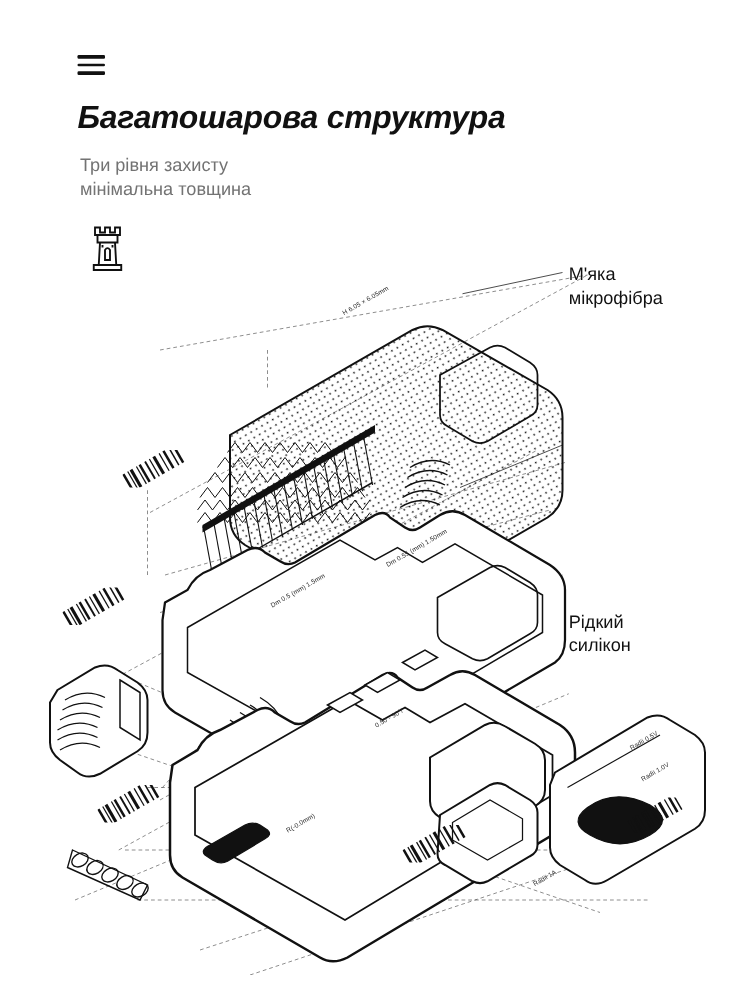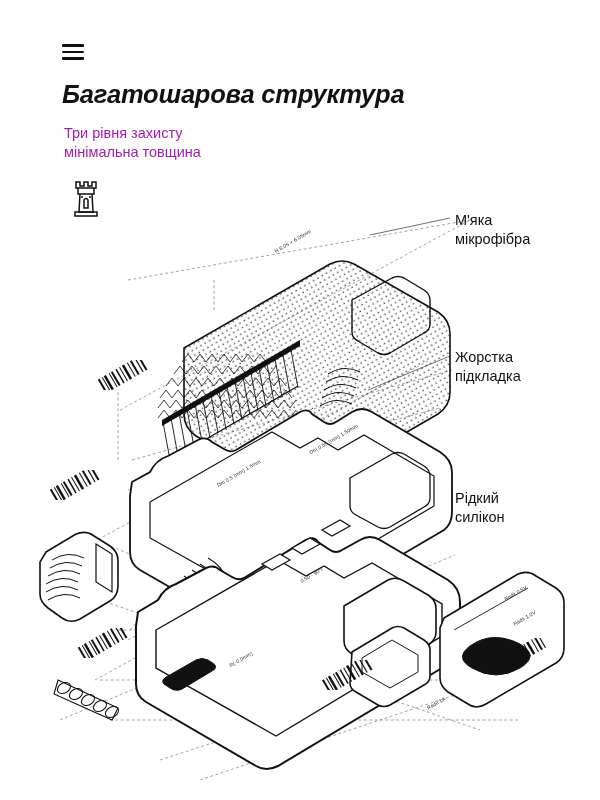--- a/index.html
+++ b/index.html
@@ -42,21 +42,21 @@
     letter-spacing: -0.2px;
     color: #111;
     white-space: nowrap;
     text-align: right;
   }
   .subtitle {
     position: absolute;
     left: 64px; top: 124px;
     font-size: 14.5px;
     line-height: 19px;
-    color: #a21caf;
+    color: #737373;
     white-space: pre-line;
   }
 
   
   .label {
     position: absolute;
     font-size: 14.5px;
     line-height: 19px;
     color: #111;
     white-space: pre-line;
@@ -93,22 +93,20 @@
     <span></span>
     <span></span>
   </div>
 
   <div class="title">Багатошарова структура</div>
   <div class="subtitle">Три рівня захисту
 мінімальна товщина</div>
 
   <div class="label l1">М'яка
 мікрофібра</div>
-  <div class="label l2">Жорстка
-підкладка</div>
   <div class="label l3">Рідкий
 силікон</div>
 
   <div class="diagram">
     <svg width="600" height="620" viewBox="0 0 600 620" xmlns="http://www.w3.org/2000/svg">
       <defs>
         <pattern id="dots" width="5" height="5" patternUnits="userSpaceOnUse" patternTransform="rotate(-30)">
           <circle cx="1.2" cy="1.2" r="0.75" fill="#1a1a1a"></circle>
         </pattern>
         <pattern id="hatch" width="3" height="3" patternUnits="userSpaceOnUse" patternTransform="rotate(30)">

